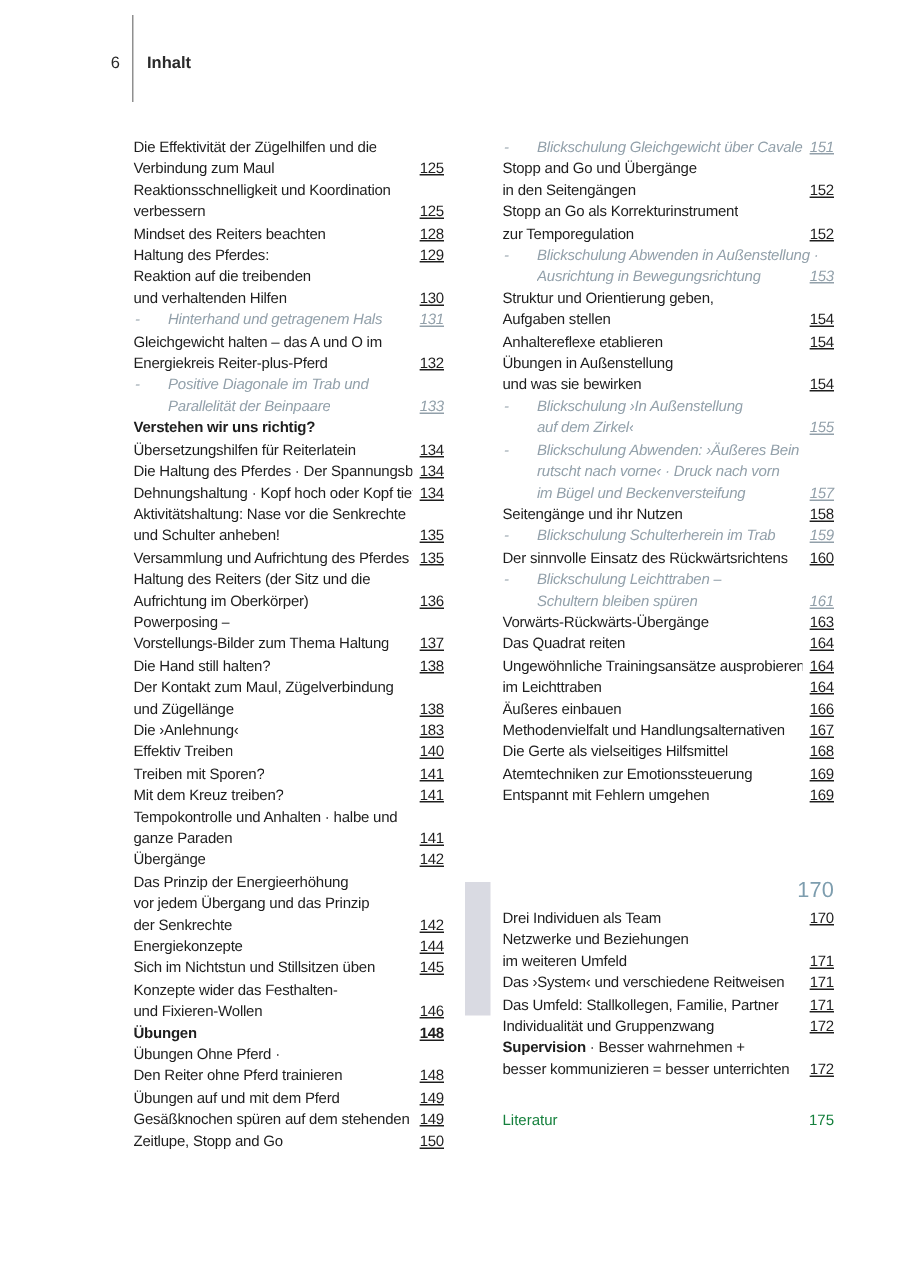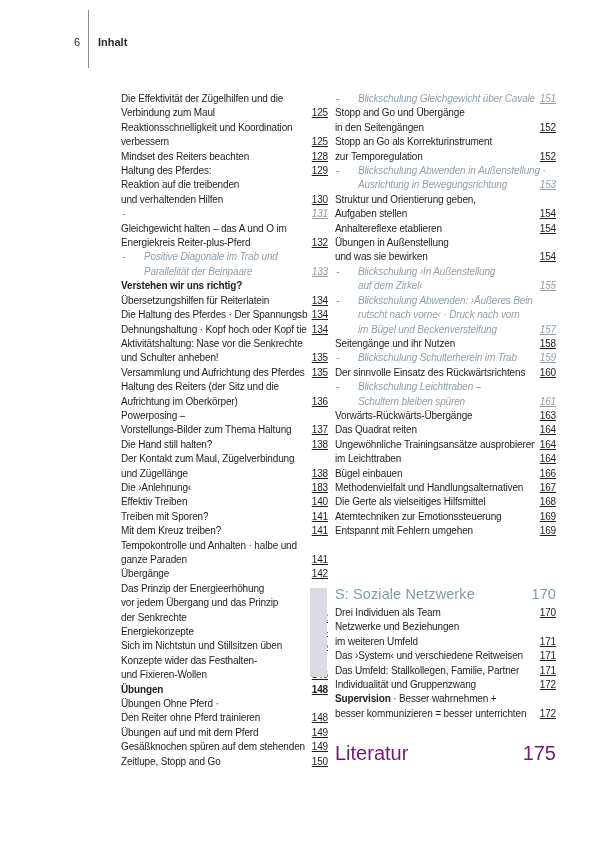--- a/index.html
+++ b/index.html
@@ -45,21 +45,21 @@
   }
 
   
   .col {
     position: absolute;
     top: 92px;
     font-size: 10px;
     line-height: 14.4px;
     letter-spacing: -0.15px;
   }
-  #col-left  { left: 89px;  width: 207px; margin-left: 32px; }
+  #col-left  { left: 89px;  width: 207px; }
   #col-right { left: 335px; width: 221px; }
 
   .toc-line {
     display: flex;
     position: relative;
     white-space: nowrap;
   }
   .toc-line .txt { flex: 0 1 auto; overflow: hidden; }
   .toc-line .pg  { margin-left: auto; padding-left: 5px; text-decoration: underline; }
   .toc-line.bold { font-weight: bold; }
@@ -103,22 +103,22 @@
   }
   .section-heading .pg { margin-left: auto; }
 
   
   #literature-row {
     position: absolute;
     left: 335px;
     top: 742px;
     width: 221px;
     display: flex;
-    font-size: 20px;
-    color: #701a75;
+    font-size: 10px;
+    color: #15803d;
   }
   #literature-row .pg { margin-left: auto; }
 </style>
 </head>
 <body>
 
 <div id="page">
 
   <div class="folio">6</div>
   <div class="head-rule"></div>
@@ -151,20 +151,21 @@
         <span class="txt">Reaktion auf die treibenden</span>
       </div>
       <div class="toc-line">
         <span class="txt">und verhaltenden Hilfen</span>
         <span class="pg">130</span>
       </div>
       <div class="toc-line sub">
         <span class="dash">-</span>
       </div>
       <div class="toc-line sub">
+        <span class="txt">Hinterhand und getragenem Hals</span>
         <span class="pg">131</span>
       </div>
       <div class="toc-line">
         <span class="txt">Gleichgewicht halten – das A und O im</span>
       </div>
       <div class="toc-line">
         <span class="txt">Energiekreis Reiter-plus-Pferd</span>
         <span class="pg">132</span>
       </div>
       <div class="toc-line sub">
@@ -399,21 +400,21 @@
       </div>
       <div class="toc-line">
         <span class="txt">Ungewöhnliche Trainingsansätze ausprobieren</span>
         <span class="pg">164</span>
       </div>
       <div class="toc-line">
         <span class="txt">im Leichttraben</span>
         <span class="pg">164</span>
       </div>
       <div class="toc-line">
-        <span class="txt">Bügel einbauen</span>
+        <span class="txt">Äußeres einbauen</span>
         <span class="pg">166</span>
       </div>
       <div class="toc-line">
         <span class="txt">Methodenvielfalt und Handlungsalternativen</span>
         <span class="pg">167</span>
       </div>
       <div class="toc-line">
         <span class="txt">Die Gerte als vielseitiges Hilfsmittel</span>
         <span class="pg">168</span>
       </div>
@@ -423,21 +424,20 @@
       </div>
       <div class="toc-line">
         <span class="txt">Entspannt mit Fehlern umgehen</span>
         <span class="pg">169</span>
       </div>
     </div>
 
   <div id="section-marker"></div>
   <div id="section-block">
     <div class="section-heading">
-      <span class="txt">S: Soziale Netzwerke</span>
       <span class="pg">170</span>
     </div>
     <div id="section-lines">
         <div class="toc-line">
           <span class="txt">Drei Individuen als Team</span>
           <span class="pg">170</span>
         </div>
         <div class="toc-line">
           <span class="txt">Netzwerke und Beziehungen</span>
         </div>

